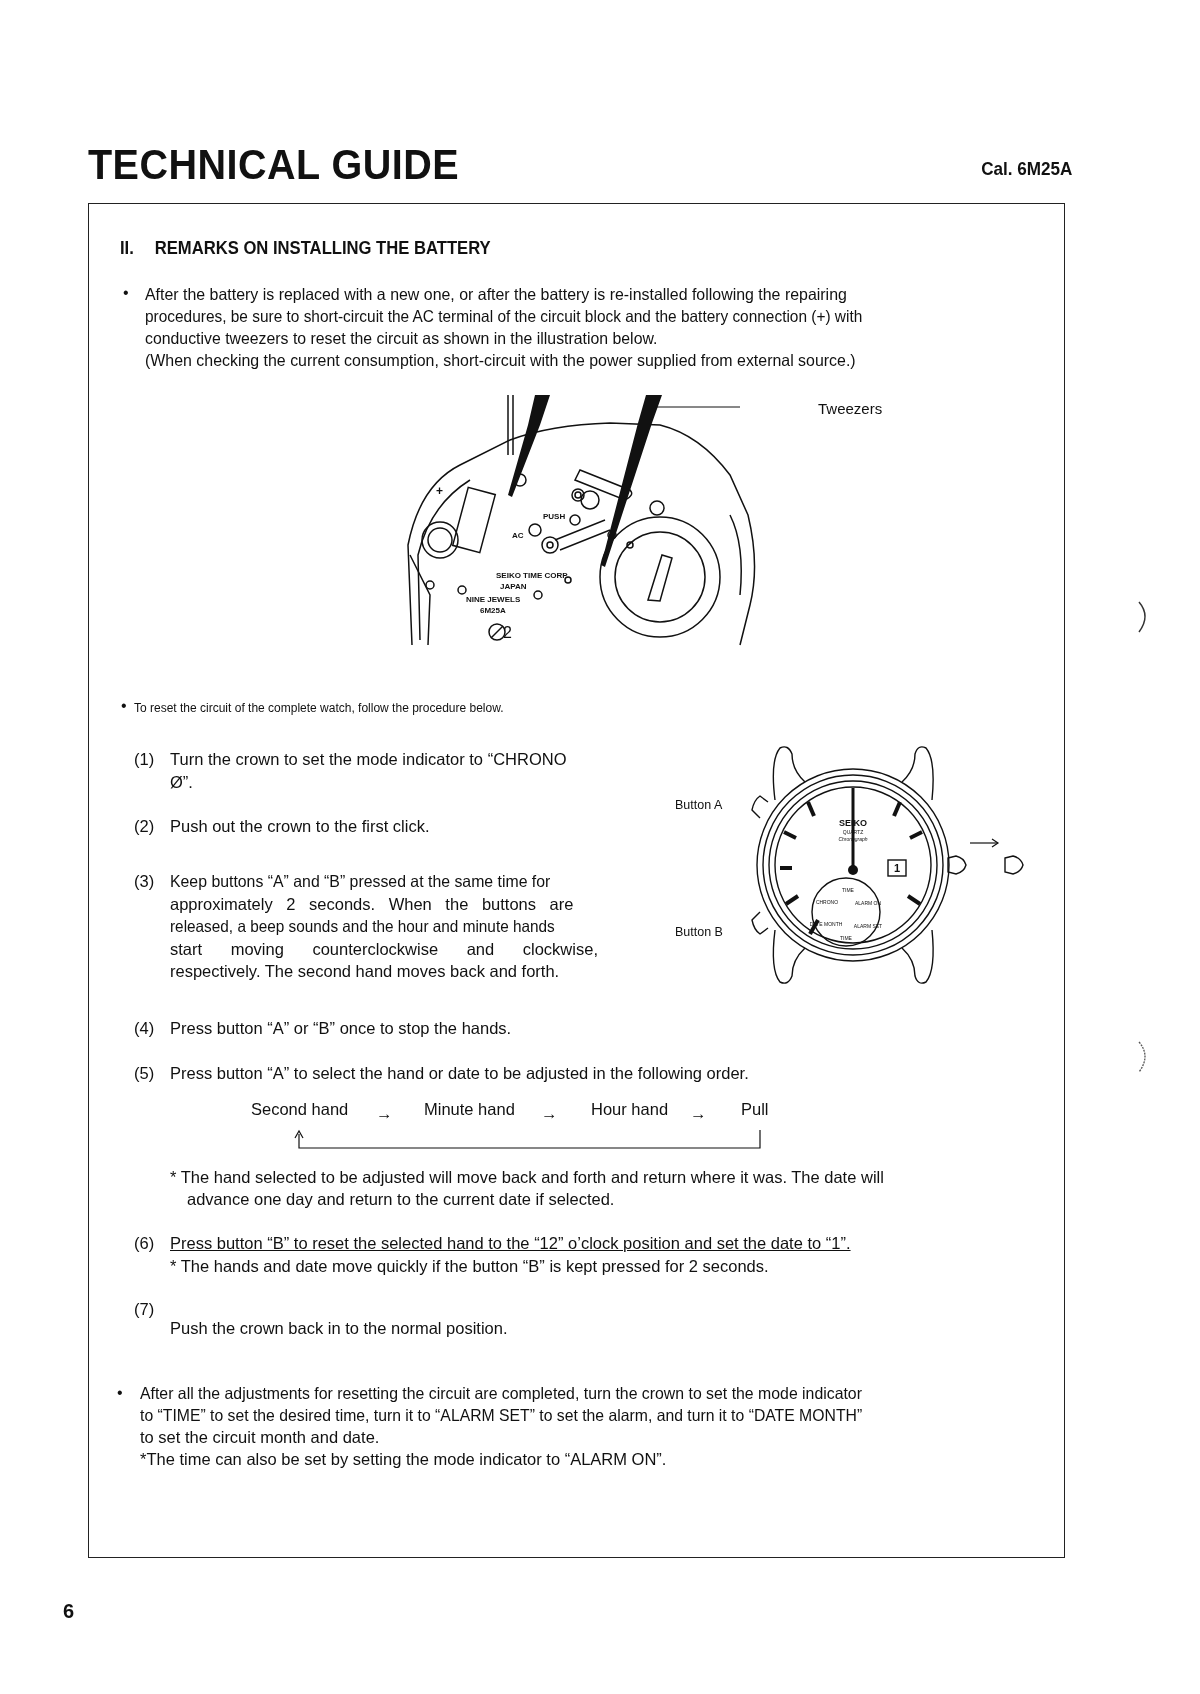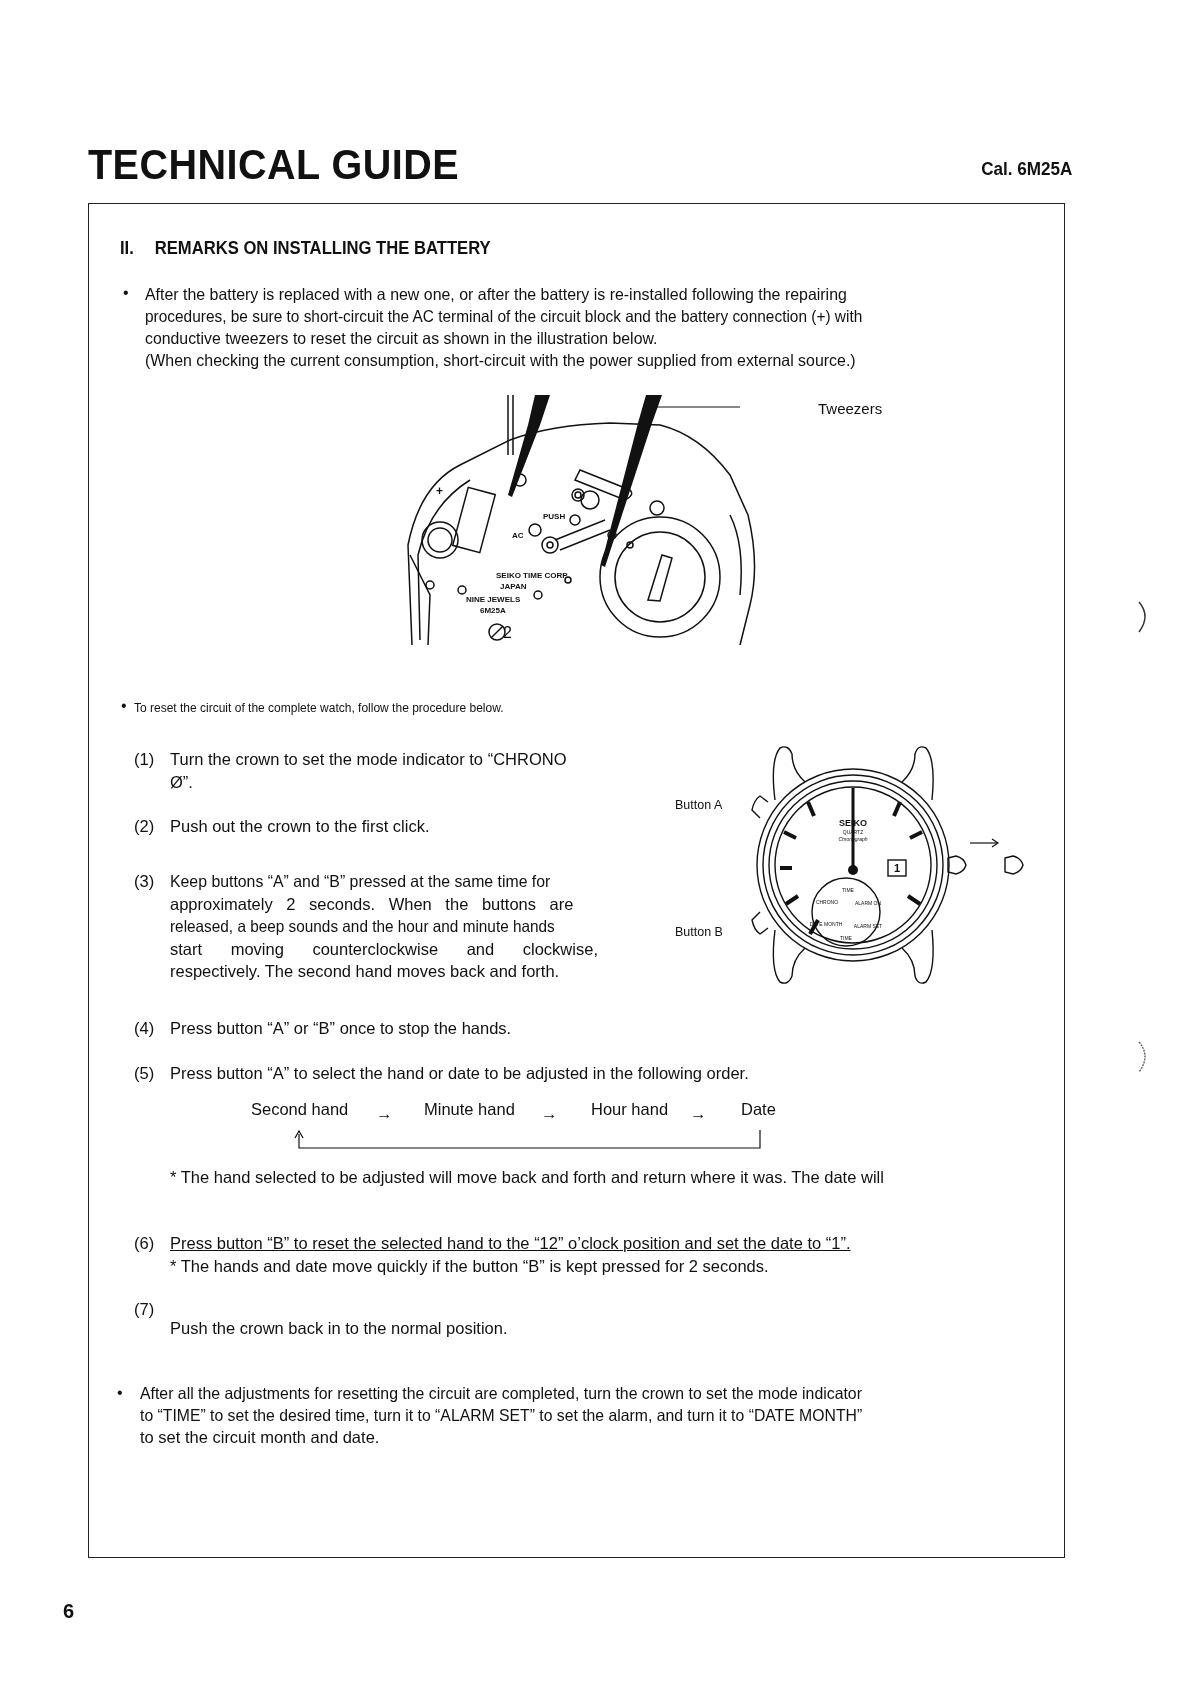--- a/index.html
+++ b/index.html
@@ -197,48 +197,50 @@
   <span class="n">(5)</span>
   <span class="t" style="white-space:nowrap;">Press button “A” to select the hand or date to be adjusted in the following order.</span>
 </div>
 
 <div class="flow" style="left:251px;">Second hand</div>
 <div class="flow" style="left:376px;top:1104px;">→</div>
 <div class="flow" style="left:424px;">Minute hand</div>
 <div class="flow" style="left:541px;top:1104px;">→</div>
 <div class="flow" style="left:591px;">Hour hand</div>
 <div class="flow" style="left:690px;top:1104px;">→</div>
-<div class="flow" style="left:741px;">Date</div>
+<div class="flow" style="left:741px;">Pull</div>
 <svg style="left:295px;top:1128px;" width="470" height="30" viewBox="0 0 470 30">
   <path d="M465 2 L465 20 L4 20 L4 6" fill="none" stroke="#111" stroke-width="1.2"></path>
   <path d="M0 10 L4 3 L8 10" fill="none" stroke="#111" stroke-width="1.2"></path>
 </svg>
 
 <div class="note" style="left:170px;top:1166px;white-space:nowrap;">
   <span style="display:block;">* The hand selected to be adjusted will move back and forth and return where it was.  The date will</span>
+  <span style="display:block;padding-left:17px;">advance one day and return to the current date if selected.</span>
 </div>
 
 <div class="step" style="left:134px;top:1232px;width:900px;">
   <span class="n">(6)</span>
   <span class="t" style="white-space:nowrap;">
     <span style="display:block;text-decoration:underline;">Press button “B” to reset the selected hand to the “12” o’clock position and set the date to “1”.</span>
     <span style="display:block;">* The hands and date move quickly if the button “B” is kept pressed for 2 seconds.</span>
   </span>
 </div>
 
 <div class="step" style="left:134px;top:1298px;width:900px;">
   <span class="n">(7)</span>
   <span class="t" style="white-space:nowrap;margin-top:19px;">Push the crown back in to the normal position.</span>
 </div>
 
 <div class="bullet" style="left:117px;top:1384px;">•</div>
 <div class="para" style="left:140px;top:1382px;width:920px;">
   <span style="display:block;white-space:nowrap;transform:scaleX(0.96);transform-origin:left;">After all the adjustments for resetting the circuit are completed, turn the crown to set the mode indicator</span>
   <span style="display:block;white-space:nowrap;transform:scaleX(0.955);transform-origin:left;">to “TIME” to set the desired time, turn it to “ALARM SET” to set the alarm, and turn it to “DATE MONTH”</span>
   <span style="display:block;white-space:nowrap;">to set the circuit month and date.</span>
+  <span style="display:block;white-space:nowrap;">*The time can also be set by setting the mode indicator to “ALARM ON”.</span>
 </div>
 
 <svg style="left:1135px;top:600px;" width="20" height="40" viewBox="0 0 20 40">
   <path d="M4 2 Q16 16 4 32" fill="none" stroke="#333" stroke-width="1.5"></path>
 </svg>
 <svg style="left:1135px;top:1040px;" width="20" height="40" viewBox="0 0 20 40">
   <path d="M4 2 Q16 16 4 32" fill="none" stroke="#555" stroke-width="1.3" stroke-dasharray="2 1"></path>
 </svg>
 
 <div class="pagenum">6</div>

